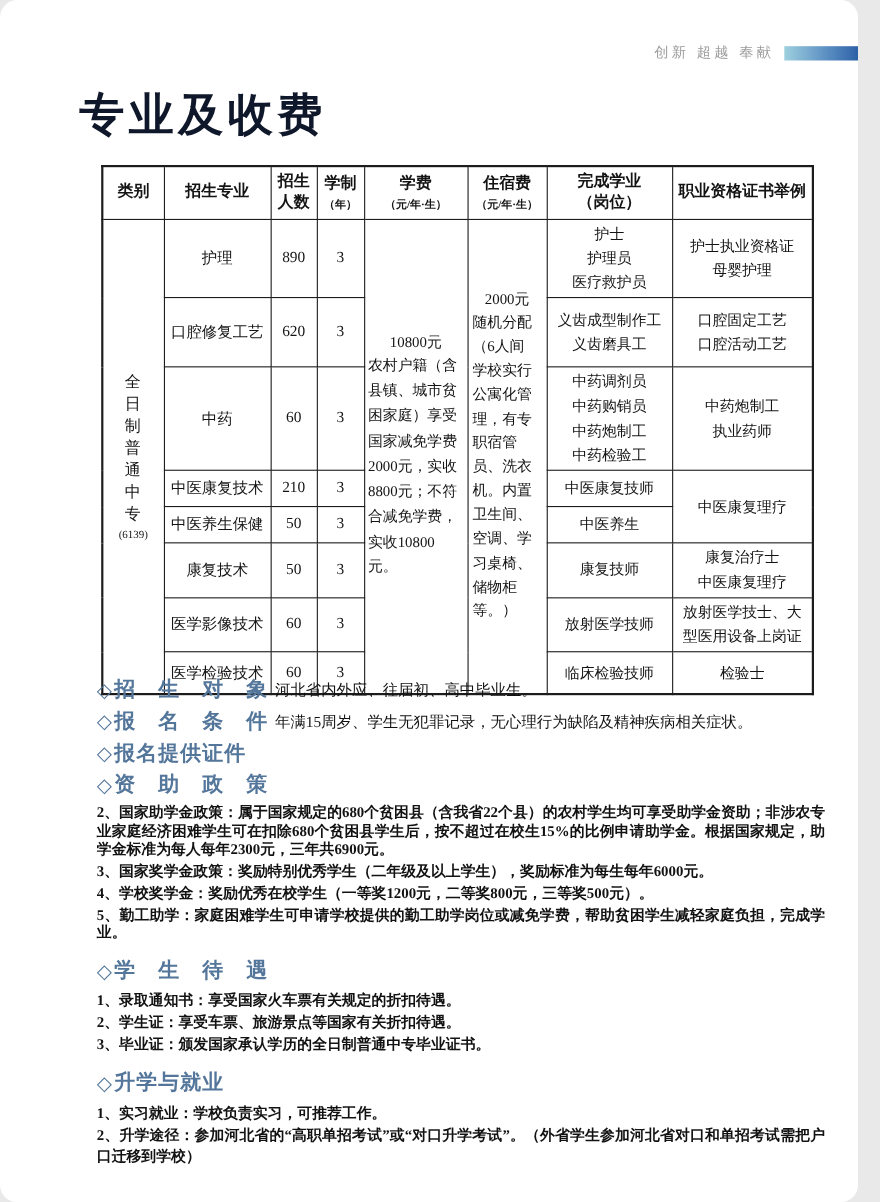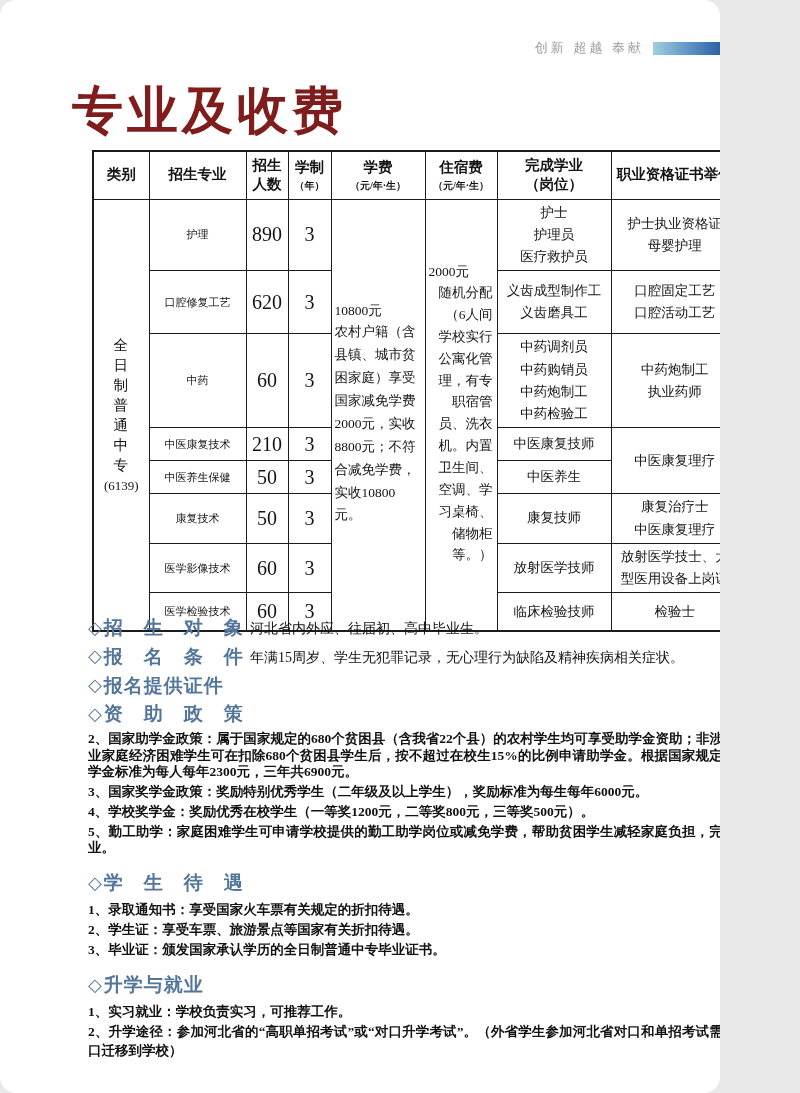--- a/index.html
+++ b/index.html
@@ -1,35 +1,35 @@
 <!DOCTYPE html>
 <html><head>
 <meta charset="utf-8">
 <style>
   * { margin:0; padding:0; box-sizing:border-box; }
   html,body { width:800px; height:1093px; }
   body { background:#e9e9e9; font-family:"Liberation Serif", serif; }
   .page {
-    position:relative; width:720px; height:1093px;
+    position:relative; width:780px; height:1093px;
     background:#ffffff; border-radius:16px; overflow:hidden;
   }
 
   
   .topbar { position:absolute; top:39px; right:0; display:flex; align-items:center; }
   .motto {
     font-family:"Liberation Sans", sans-serif; font-size:13px; color:#9c9c9c;
     letter-spacing:3px; margin-right:9px;
   }
   .grad-bar { width:67px; height:13px; background:linear-gradient(90deg,#9ecfde 0%,#5e92c4 55%,#2d61a7 100%); }
 
   
   .title {
     position:absolute; left:72px; top:77px;
     font-family:"Liberation Serif", serif; font-weight:700;
-    font-size:51px; color:#7f1d1d; letter-spacing:4px;
+    font-size:41px; color:#0f172a; letter-spacing:4px;
   }
 
   
   table.fees {
     position:absolute; left:92px; top:150px; width:646px;
     border-collapse:collapse; table-layout:fixed;
     font-family:"Liberation Serif", serif; color:#141414;
     border:2px solid #1c1c1c;
   }
   table.fees th, table.fees td {
@@ -42,32 +42,32 @@
   tbody tr:nth-child(3){ height:90px; }
   tbody tr:nth-child(4){ height:33px; }
   tbody tr:nth-child(5){ height:33px; }
   tbody tr:nth-child(6){ height:42px; }
   tbody tr:nth-child(7){ height:46px; }
   tbody tr:nth-child(8){ height:38px; }
 
   th .hl { font-size:14.5px; font-weight:700; white-space:pre-line; line-height:1.35; }
   th .hs { font-size:10px; font-weight:700; margin-top:1px; }
 
-  td.major { font-size:11px; }
-  td.num   { font-size:20px; }
+  td.major { font-size:14px; }
+  td.num   { font-size:14px; }
   td.pre   { white-space:pre-line; font-size:13.5px; line-height:1.65; }
 
   td.cat-cell { vertical-align:middle; }
   .cat-label { white-space:pre-line; font-size:14.5px; line-height:1.38; letter-spacing:1px; }
-  .cat-code  { font-size:13px; margin-top:3px; }
+  .cat-code  { font-size:10px; margin-top:3px; }
 
   td.tuition-cell, td.dorm-cell { vertical-align:middle; padding:4px 6px; }
-  .amt  { font-size:13.5px; text-align:left; margin-bottom:1px; }
+  .amt  { font-size:13.5px; text-align:center; margin-bottom:1px; }
   .note { font-size:13.5px; text-align:left; line-height:1.7; }
-  td.dorm-cell .note { line-height:1.62; padding:0 1px;text-align:right; }
+  td.dorm-cell .note { line-height:1.62; padding:0 1px; }
 
   
   .sections { position:absolute; left:88px; top:616px; width:662px; color:#121212; }
   .sec-row { display:flex; align-items:flex-start; margin-bottom:5px; }
   .sec-head {
     flex:0 0 162px; display:flex; align-items:center;
     font-family:"Liberation Sans", sans-serif; font-weight:700;
     font-size:19px; color:#53769a; letter-spacing:1px; line-height:1.25;
     white-space:nowrap;
   }

